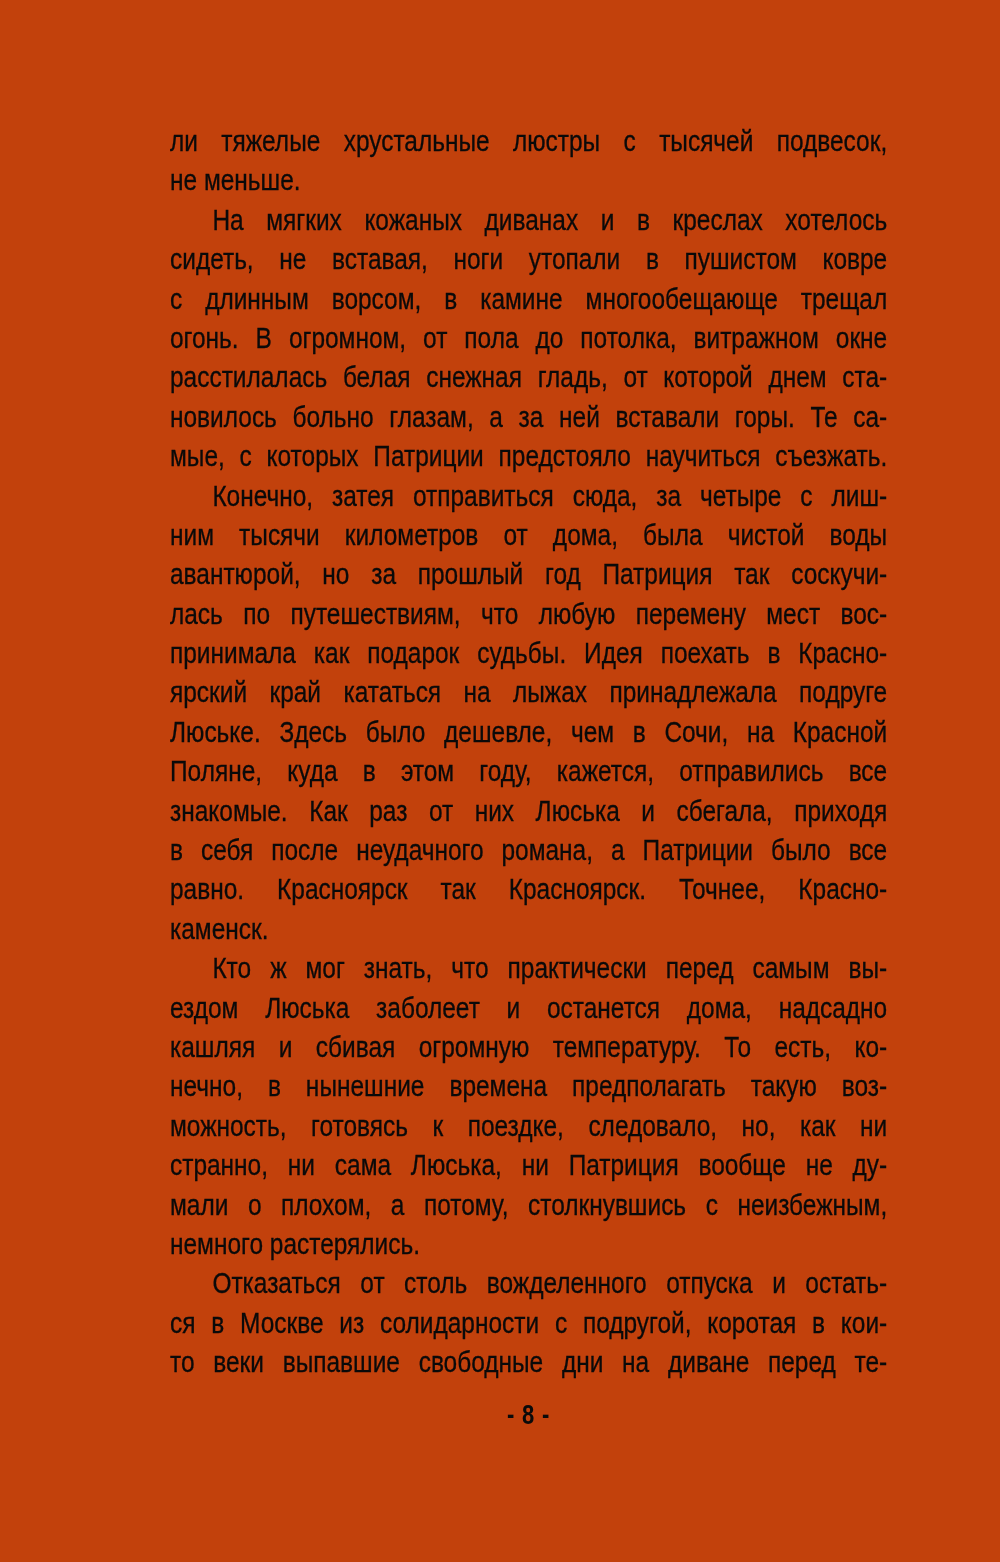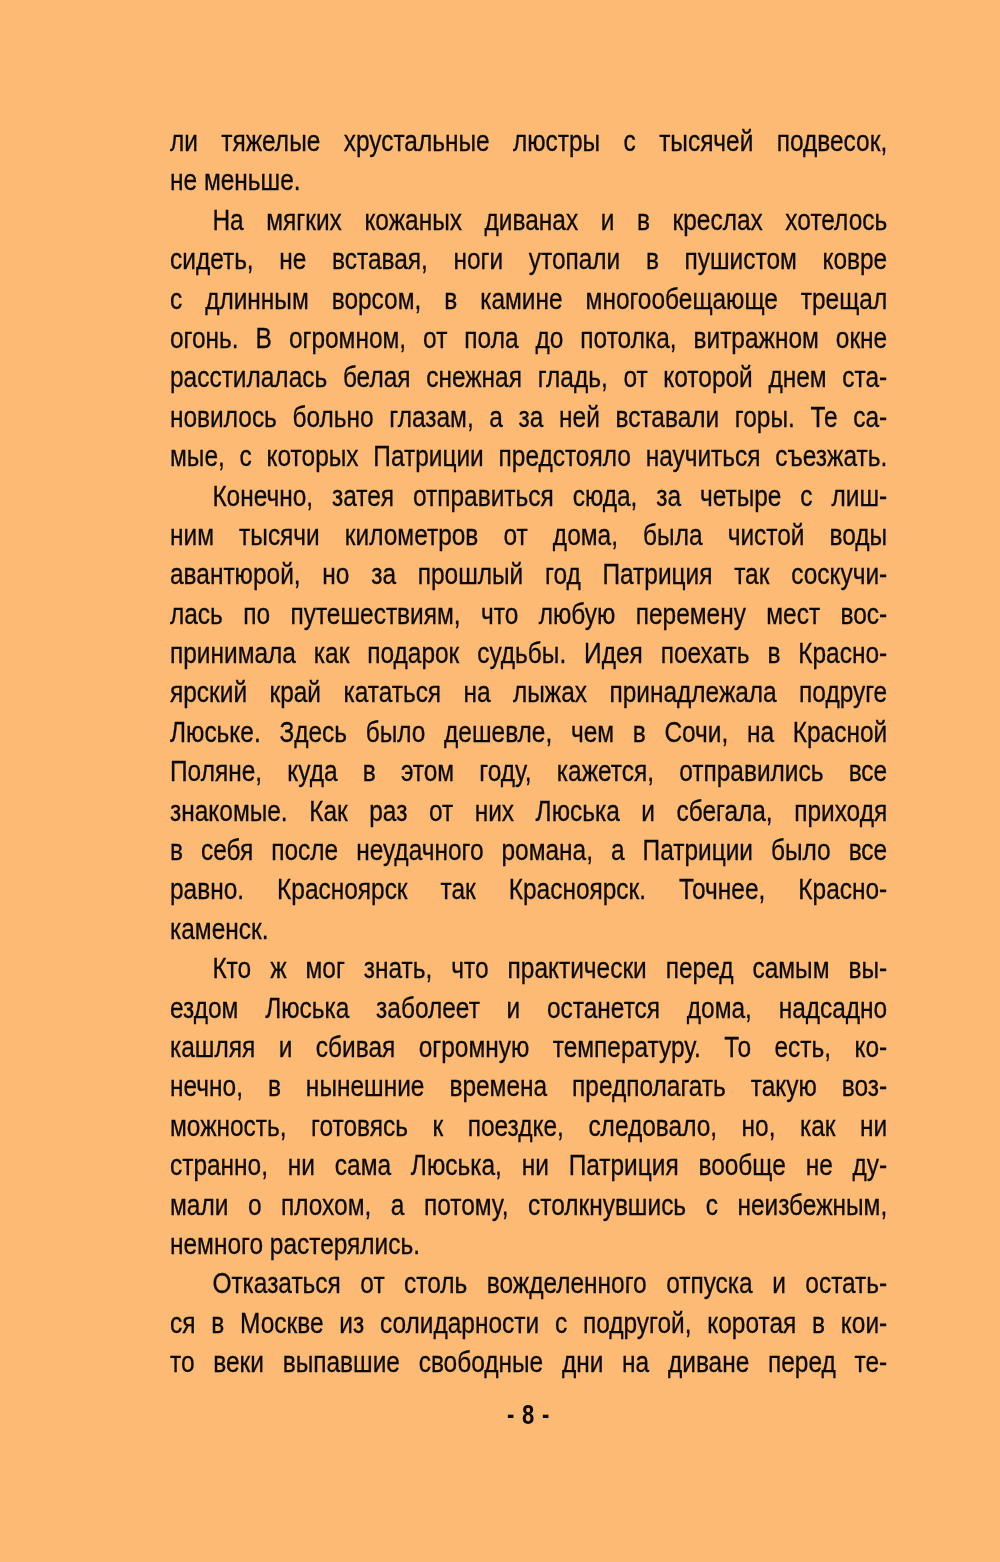--- a/index.html
+++ b/index.html
@@ -4,21 +4,21 @@
 <style>
   html, body {
     margin: 0;
     padding: 0;
     background: #ffffff;
   }
   .page {
     position: relative;
     width: 1000px;
     height: 1562px;
-    background: #fdba74;
+    background: #c2410c;
     overflow: hidden;
     font-family: "Liberation Sans", "DejaVu Sans", sans-serif;
     color: #0a0a0a;
   }
   
   .text-column {
     position: absolute;
     left: 170px;
     top: 121px;
     width: 880px;

